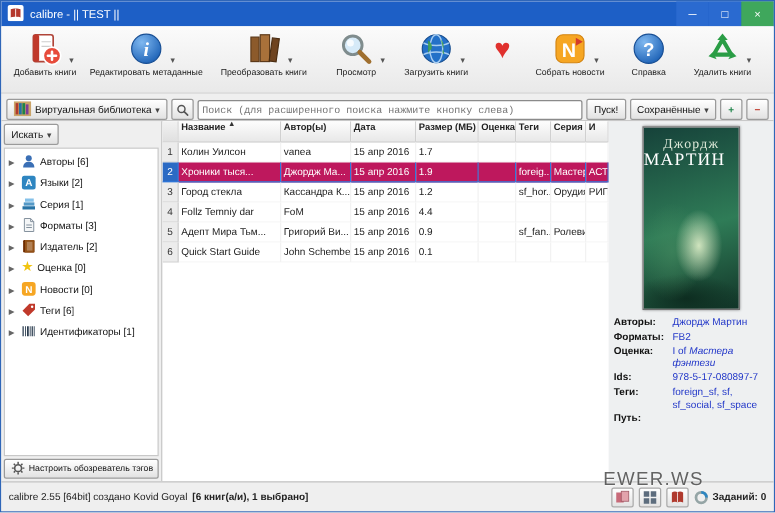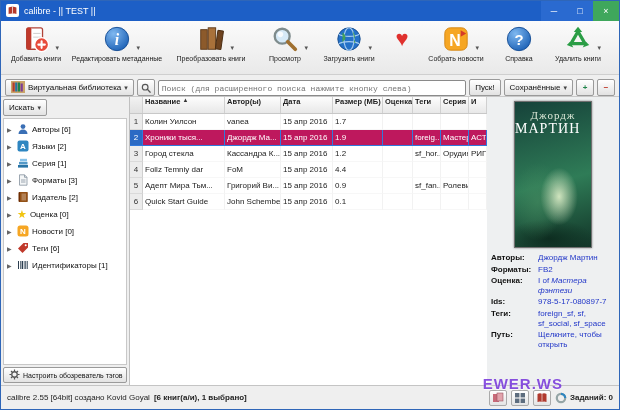--- a/index.html
+++ b/index.html
@@ -65,21 +65,21 @@
 .field{display:grid;grid-template-columns:44px 1fr;column-gap:3px;margin-bottom:2px;font-size:8px;line-height:1.2}
 .flabel{font-weight:bold;color:#111}
 .fvalue{color:#2136c8;word-break:break-word}
 .fvalue .it{font-style:italic}
 
 .statusbar{height:24px;flex:none;background:#efefef;border-top:1px solid #c4c4c4;display:flex;align-items:center;gap:4px;padding:0 6px;font-size:8px}
 .sb-sel{font-weight:bold}
 .sb-spacer{flex:1}
 .sbicon{width:18px;height:16px;display:flex;align-items:center;justify-content:center;background:linear-gradient(#fff,#e4e4e4);border:1px solid #aaa;border-radius:2px}
 .jobs{display:flex;align-items:center;gap:3px;font-weight:bold}
-.watermark{position:absolute;right:56px;bottom:17px;font-size:15px;font-weight:bold;color:#6d28d9;opacity:.8;letter-spacing:1px;text-shadow:0 1px 1px #fff;pointer-events:none}
+.watermark{position:absolute;right:56px;bottom:17px;font-size:15px;font-weight:normal;color:#404040;opacity:.8;letter-spacing:1px;text-shadow:0 1px 1px #fff;pointer-events:none}
 </style>
 </head>
 <body>
 
 <div class="window">
 
   <div class="titlebar">
     <span><svg width="13" height="13" viewBox="0 0 13 13">
           <rect width="13" height="13" rx="2" fill="#fff"></rect>
           <path d="M2.6 3.4C4.4 2.5 8.6 2.5 10.4 3.4V10C8.6 9.3 4.4 9.3 2.6 10Z" fill="#b5382c"></path>
@@ -439,21 +439,20 @@
       <div class="field">
           <span class="flabel">Ids:</span>
           <span class="fvalue">978-5-17-080897-7</span>
         </div>
       <div class="field">
           <span class="flabel">Теги:</span>
           <span class="fvalue">foreign_sf, sf, sf_social, sf_space</span>
         </div>
       <div class="field">
           <span class="flabel">Путь:</span>
-          <span class="fvalue">Щелкните, чтобы открыть</span>
         </div>
     </div>
   </div>
 
   <div class="statusbar">
     <span>calibre 2.55 [64bit] создано Kovid Goyal</span>
     <span class="sb-sel">[6 книг(а/и), 1 выбрано]</span>
     <span class="sb-spacer"></span>
     <span class="sbicon">
         <svg width="12" height="12" viewBox="0 0 12 12">

